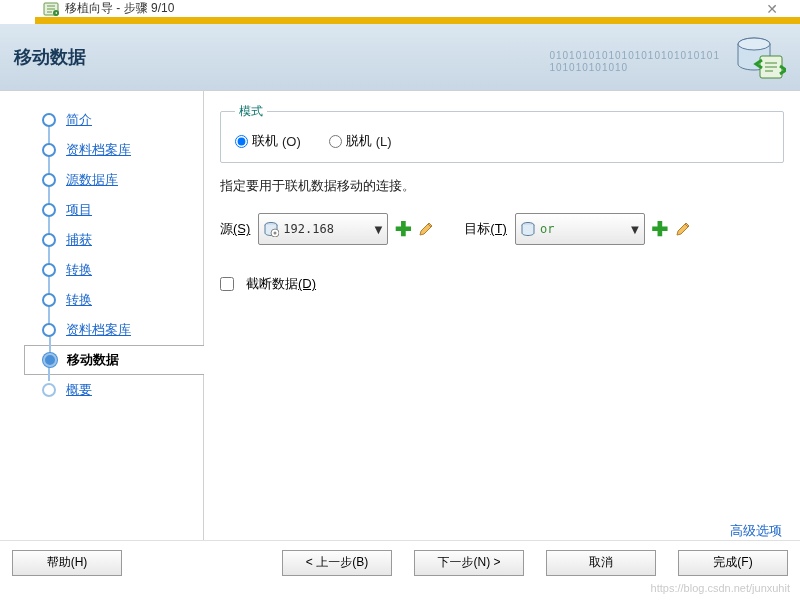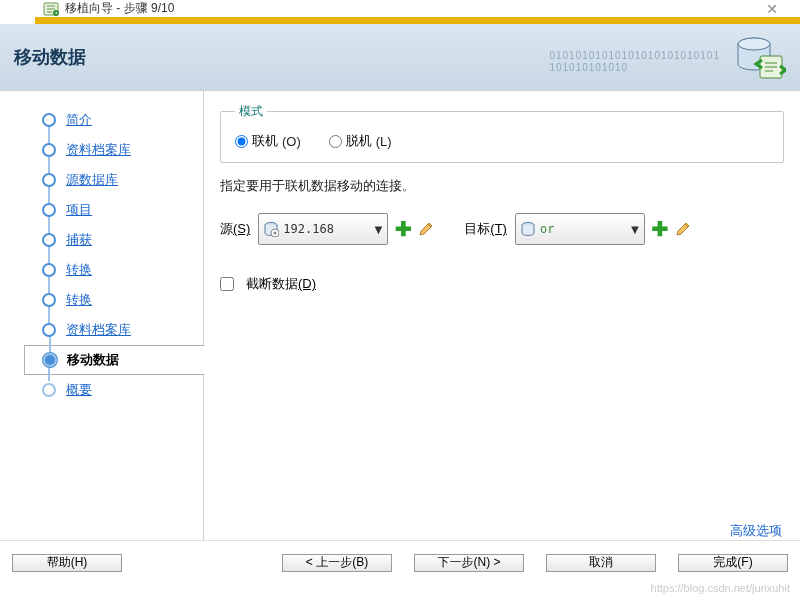--- a/index.html
+++ b/index.html
@@ -38,21 +38,21 @@
 .dropdown .db-icon { width: 16px; height: 16px; margin-right: 4px; }
 .dropdown .val { font-family: monospace; font-size: 12px; color: #333; flex: 1; }
 .dropdown .caret { width: 14px; text-align: center; color: #333; }
 .plus { color: #2aa02a; font-size: 20px; font-weight: bold; cursor: pointer; width: 18px; text-align: center; }
 .pencil { width: 16px; height: 16px; cursor: pointer; }
 .check-row { margin-top: 30px; font-size: 13px; display: flex; align-items: center; gap: 12px; }
 .check-row input { width: 14px; height: 14px; }
 .advanced { position: absolute; right: 18px; bottom: 0; color: #1a66cc; font-size: 13px; cursor: pointer; }
 .footer { height: 44px; display: flex; align-items: center; padding: 0 12px; gap: 22px; border-top: 1px solid #e0e0e0; }
 .footer .spacer { flex: 1; }
-.btn { min-width: 110px; height: 18px; background: linear-gradient(#fdfdfd,#e7e7e7); border: 1px solid #9a9a9a; border-radius: 0; font-size: 12px; cursor: pointer; display: inline-flex; align-items: center; justify-content: center; }
+.btn { min-width: 110px; height: 26px; background: linear-gradient(#fdfdfd,#e7e7e7); border: 1px solid #9a9a9a; border-radius: 0; font-size: 12px; cursor: pointer; display: inline-flex; align-items: center; justify-content: center; }
 .btn.help { min-width: 110px; }
 .watermark { position: absolute; right: 10px; bottom: 6px; font-size: 11px; color: rgba(100,100,100,0.35); pointer-events: none; margin-top: 36px; }
 </style>
 </head>
 <body>
 
 <div class="titlebar">
   <span class="icon">
     <svg viewBox="0 0 16 16">
         <rect x="1" y="2" width="14" height="12" rx="1" fill="#e8f0e0" stroke="#6a9a4a"></rect>

